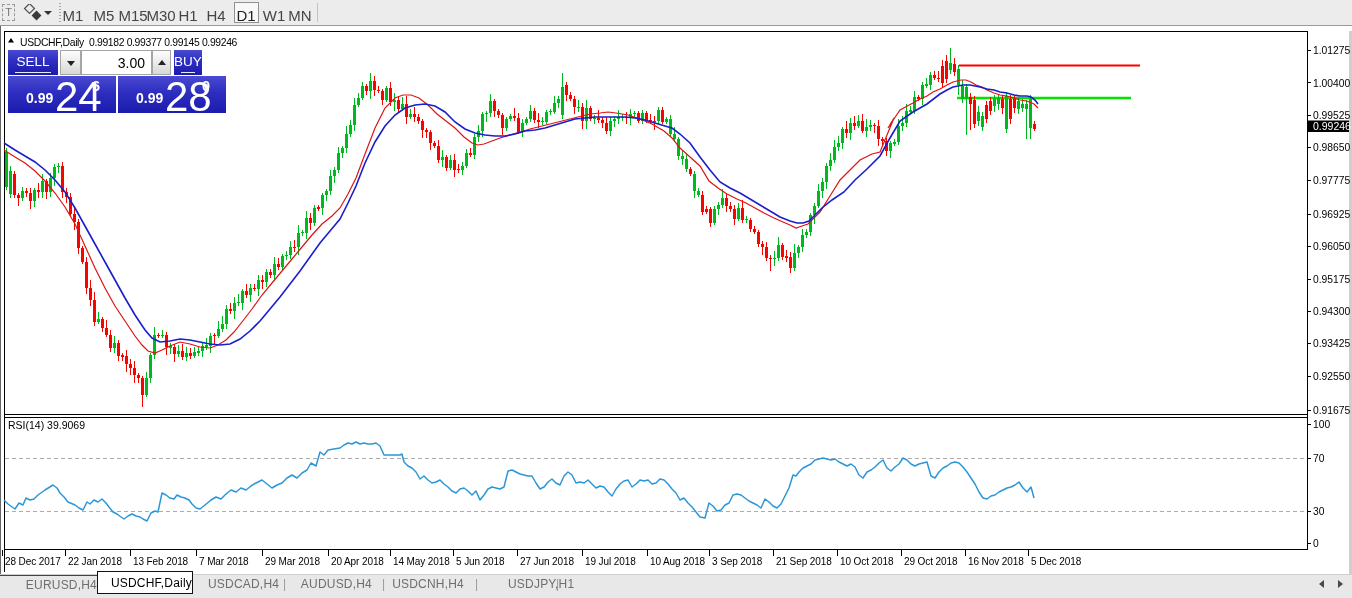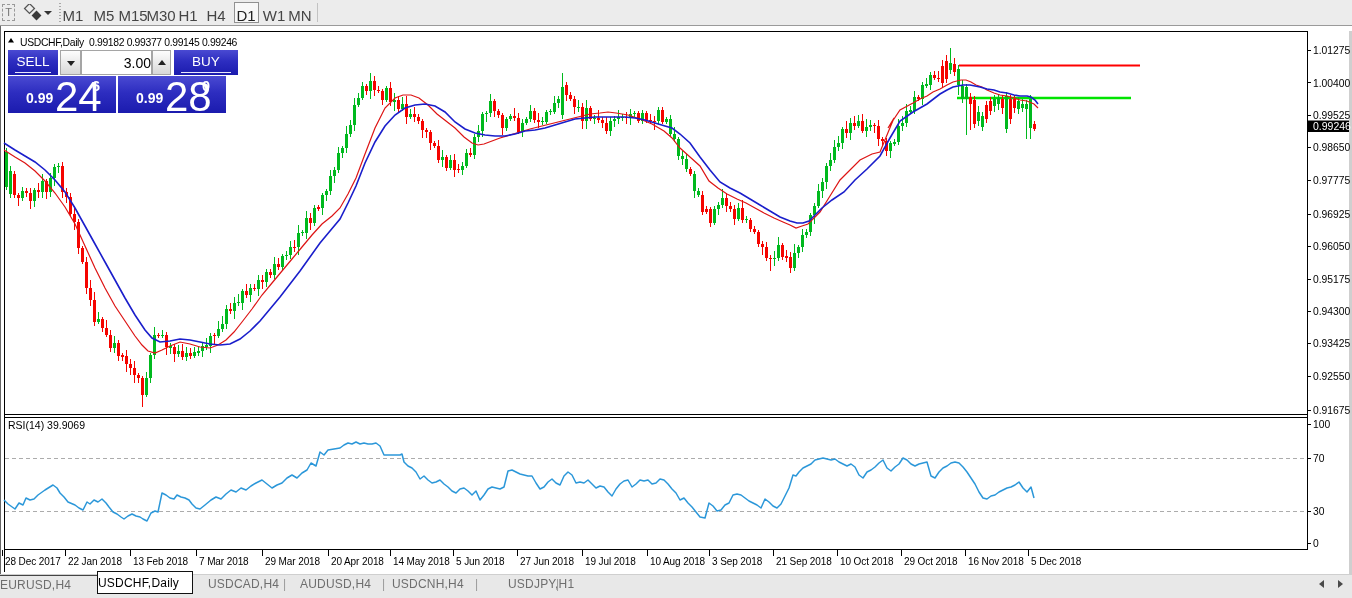--- a/index.html
+++ b/index.html
@@ -21,31 +21,31 @@
   position:absolute;color:#fff}
 .spin {position:absolute;background:linear-gradient(180deg,#fdfdfd,#d8d8d8);
   border:1px solid #a5a5a5}
 .spin:after {content:"";position:absolute;left:50%;top:50%;margin-left:-4px}
 #sdn:after {margin-top:-2px;border-left:4px solid transparent;border-right:4px solid transparent;
   border-top:5px solid #222}
 #sup:after {margin-top:-3px;border-left:4px solid transparent;border-right:4px solid transparent;
   border-bottom:5px solid #222}
 #vol {position:absolute;left:81px;top:50px;width:71px;height:25px;background:#fff;
   border:1px solid #a5a5a5;font-size:14px;color:#000;text-align:right;
-  line-height:24px;}
+  line-height:24px;padding-right:6px}
 .btn {font-size:13.5px;text-align:center;line-height:23px}
 .btn i {position:absolute;left:7px;right:7px;bottom:2px;height:1px;background:#e8e8f8;font-style:normal}
 .pp {width:108px;height:37px}
 .pp .s {position:absolute;left:18px;bottom:7px;font-size:14px;font-weight:bold}
 .pp .b {position:absolute;left:47px;top:-3px;font-size:42px}
 .pp .e {position:absolute;left:84px;top:2px;font-size:14.5px;font-weight:bold}
 #tabbar {position:absolute;left:0;top:574px;width:1352px;height:24px;background:#e8e8e8;
   border-top:1px solid #cfcfcf}
 .tab {position:absolute;top:0;font-size:12px;color:#6e6e6e;letter-spacing:0.2px;
-  line-height:19px;text-align:left}
+  line-height:19px;text-align:right}
 #tab0 {left:0;width:98px;height:19px;border-right:1px solid #444;border-top:1px solid #444;
   background:#e8e8e8}
 #tab1 {left:97px;top:-4px;width:96px;height:23px;background:#fff;border:1px solid #111;
   color:#000;line-height:22px}
 .tsep {position:absolute;top:2px;color:#999;font-size:12px}
 </style></head>
 <body>
 <div id="root">
 <svg width="1352" height="598" viewBox="0 0 1352 598" style="position:absolute;left:0;top:0" font-family="Liberation Sans, sans-serif">
 <g shape-rendering="crispEdges" stroke="#000">
@@ -429,21 +429,21 @@
  <span class="tf" style="left:246px;color:#222">D1</span>
  <span class="tf" style="left:274px">W1</span>
  <span class="tf" style="left:300px">MN</span>
  <div id="tsep"></div>
 </div>
 <div id="widget">
  <div class="blue btn" style="left:8px;top:50px;width:50px;height:25px">SELL<i></i></div>
  <div class="spin" id="sdn" style="left:60px;top:50px;width:21px;height:25px"></div>
  <div id="vol">3.00</div>
  <div class="spin" id="sup" style="left:152px;top:50px;width:19px;height:25px"></div>
- <div class="blue btn" style="left:174px;top:50px;width:64px;height:25px">BUY<i></i></div>
+ <div class="blue btn" style="left:174px;top:50px;width:28px;height:25px">BUY<i></i></div>
  <div class="blue pp" style="left:8px;top:76px">
         <span class="s">0.99</span>
         <span class="b">24</span>
         <span class="e">6</span>
       </div>
  <div class="blue pp" style="left:118px;top:76px">
         <span class="s">0.99</span>
         <span class="b">28</span>
         <span class="e">0</span>
       </div>

